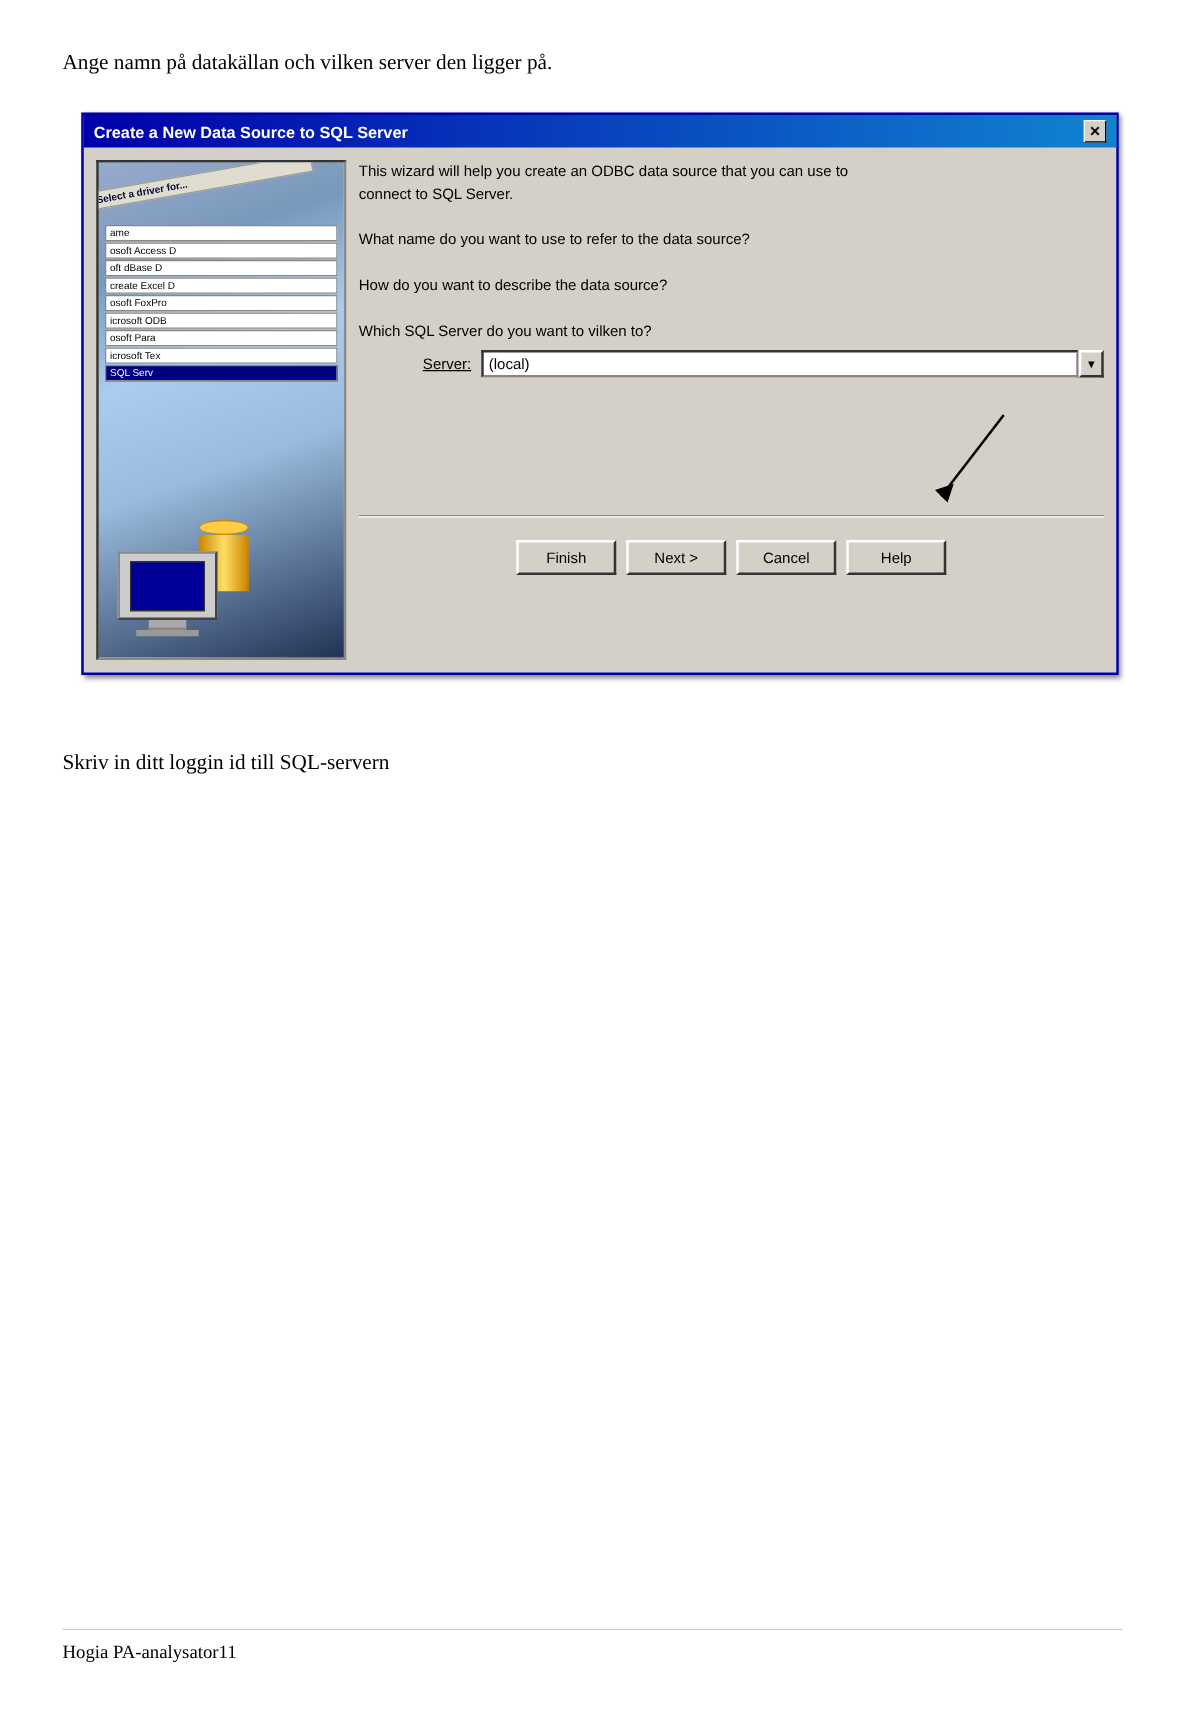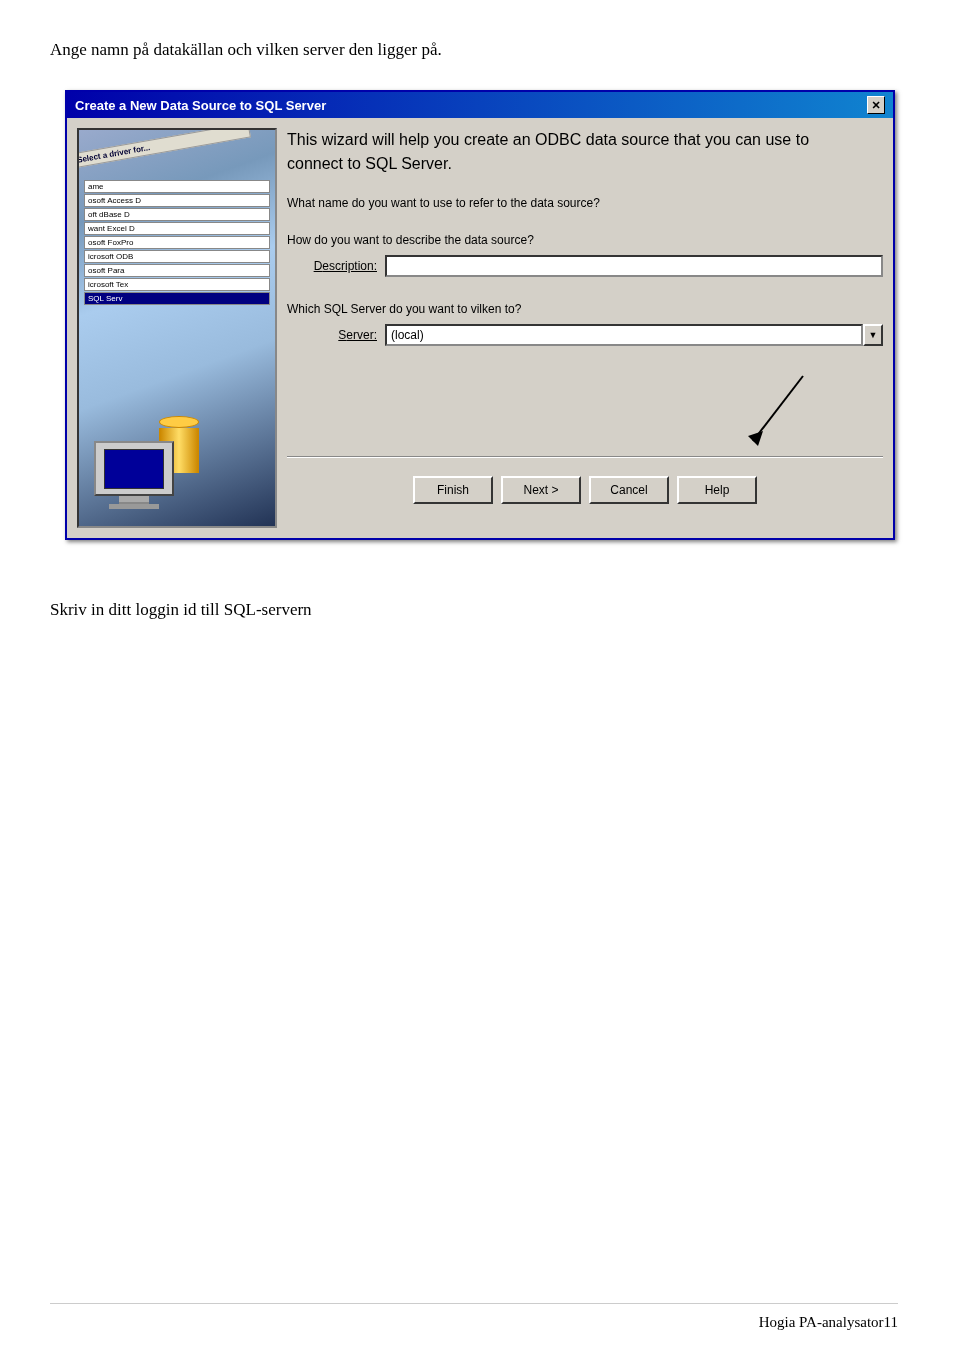--- a/index.html
+++ b/index.html
@@ -167,21 +167,21 @@
     
     .dialog-right {
       flex: 1;
       display: flex;
       flex-direction: column;
       gap: 0;
     }
 
     .dialog-description {
       font-family: Arial, sans-serif;
-      font-size: 16px;
+      font-size: 12px;
       color: #000000;
       margin-bottom: 20px;
       line-height: 1.5;
     }
 
     .form-section {
       margin-bottom: 15px;
     }
 
     .form-question {
@@ -306,21 +306,21 @@
       margin-bottom: 40px;
     }
 
     
     .page-footer {
       position: absolute;
       bottom: 40px;
       left: 50px;
       right: 62px;
       display: flex;
-      justify-content: flex-end;
+      justify-content: flex-start;
       align-items: center;
       border-top: 1px solid #cccccc;
       padding-top: 10px;
     }
 
     .footer-left {
       font-size: 15px;
       font-family: Times New Roman, serif;
     }
 
@@ -354,21 +354,21 @@
 
         <div class="dialog-illustration">
           <div class="illus-inner">
 
             <div style="position:absolute; top:8px; left:-8px; width:180px; background:#e0ddd0; border:1px solid #999; padding:2px 4px; font-size:8px; font-family:Arial,sans-serif; transform:rotate(-10deg); z-index:5; white-space:nowrap; overflow:hidden; color:#000033; font-weight:bold;">Select a driver for...</div>
 
             <div style="position:absolute; top:50px; left:5px; right:5px; z-index:4;">
               <div style="background:#fff; border:1px solid #888; padding:1px 3px; font-size:8px; font-family:Arial,sans-serif; margin-bottom:1px; overflow:hidden; white-space:nowrap;">ame</div>
               <div style="background:#fff; border:1px solid #888; padding:1px 3px; font-size:8px; font-family:Liberation Sans, sans-serif; margin-bottom:1px; overflow:hidden; white-space:nowrap;">osoft Access D</div>
               <div style="background:#fff; border:1px solid #888; padding:1px 3px; font-size:8px; font-family:Liberation Sans, sans-serif; margin-bottom:1px; overflow:hidden; white-space:nowrap;">oft dBase D</div>
-              <div style="background:#fff; border:1px solid #888; padding:1px 3px; font-size:8px; font-family:Arial,sans-serif; margin-bottom:1px; overflow:hidden; white-space:nowrap;">want Excel D</div>
+              <div style="background:#fff; border:1px solid #888; padding:1px 3px; font-size:8px; font-family:Arial,sans-serif; margin-bottom:1px; overflow:hidden; white-space:nowrap;">create Excel D</div>
               <div style="background:#fff; border:1px solid #888; padding:1px 3px; font-size:8px; font-family:Arial,sans-serif; margin-bottom:1px; overflow:hidden; white-space:nowrap;">osoft FoxPro</div>
               <div style="background:#fff; border:1px solid #888; padding:1px 3px; font-size:8px; font-family:Arial,sans-serif; margin-bottom:1px; overflow:hidden; white-space:nowrap;">icrosoft ODB</div>
               <div style="background:#fff; border:1px solid #888; padding:1px 3px; font-size:8px; font-family:Arial,sans-serif; margin-bottom:1px; overflow:hidden; white-space:nowrap;">osoft Para</div>
               <div style="background:#fff; border:1px solid #888; padding:1px 3px; font-size:8px; font-family:Arial,sans-serif; margin-bottom:1px; overflow:hidden; white-space:nowrap;">icrosoft Tex</div>
               <div style="background:#000080; color:#fff; border:1px solid #888; padding:1px 3px; font-size:8px; font-family:Arial,sans-serif; margin-bottom:1px; overflow:hidden; white-space:nowrap;">SQL Serv</div>
             </div>
 
             <div class="illus-cylinder">
               <div class="cyl-top"></div>
               <div class="cyl-body"></div>
@@ -391,26 +391,20 @@
             <span>This wizard will help you create an ODBC data source that you can use to</span><br>
             <span>connect to SQL Server.</span>
           </div>
 
           <div class="form-section">
             <div class="form-question">What name do you want to use to refer to the data source?</div>
           </div>
 
           <div class="form-section">
             <div class="form-question">How do you want to describe the data source?</div>
-            <div class="form-row">
-              <div class="form-label">
-                <span class="underlined">D</span><span>escription:</span>
-              </div>
-              <input class="form-input" type="text" value="" style="">
-            </div>
           </div>
 
           <div class="form-section">
             <div class="form-question">Which SQL Server do you want to vilken to?</div>
             <div class="form-row">
               <div class="form-label">
                 <span class="underlined">S</span><span>erver:</span>
               </div>
               <div class="form-input-wrapper">
                 <input class="form-input-with-dropdown" type="text" value="(local)" style="">

